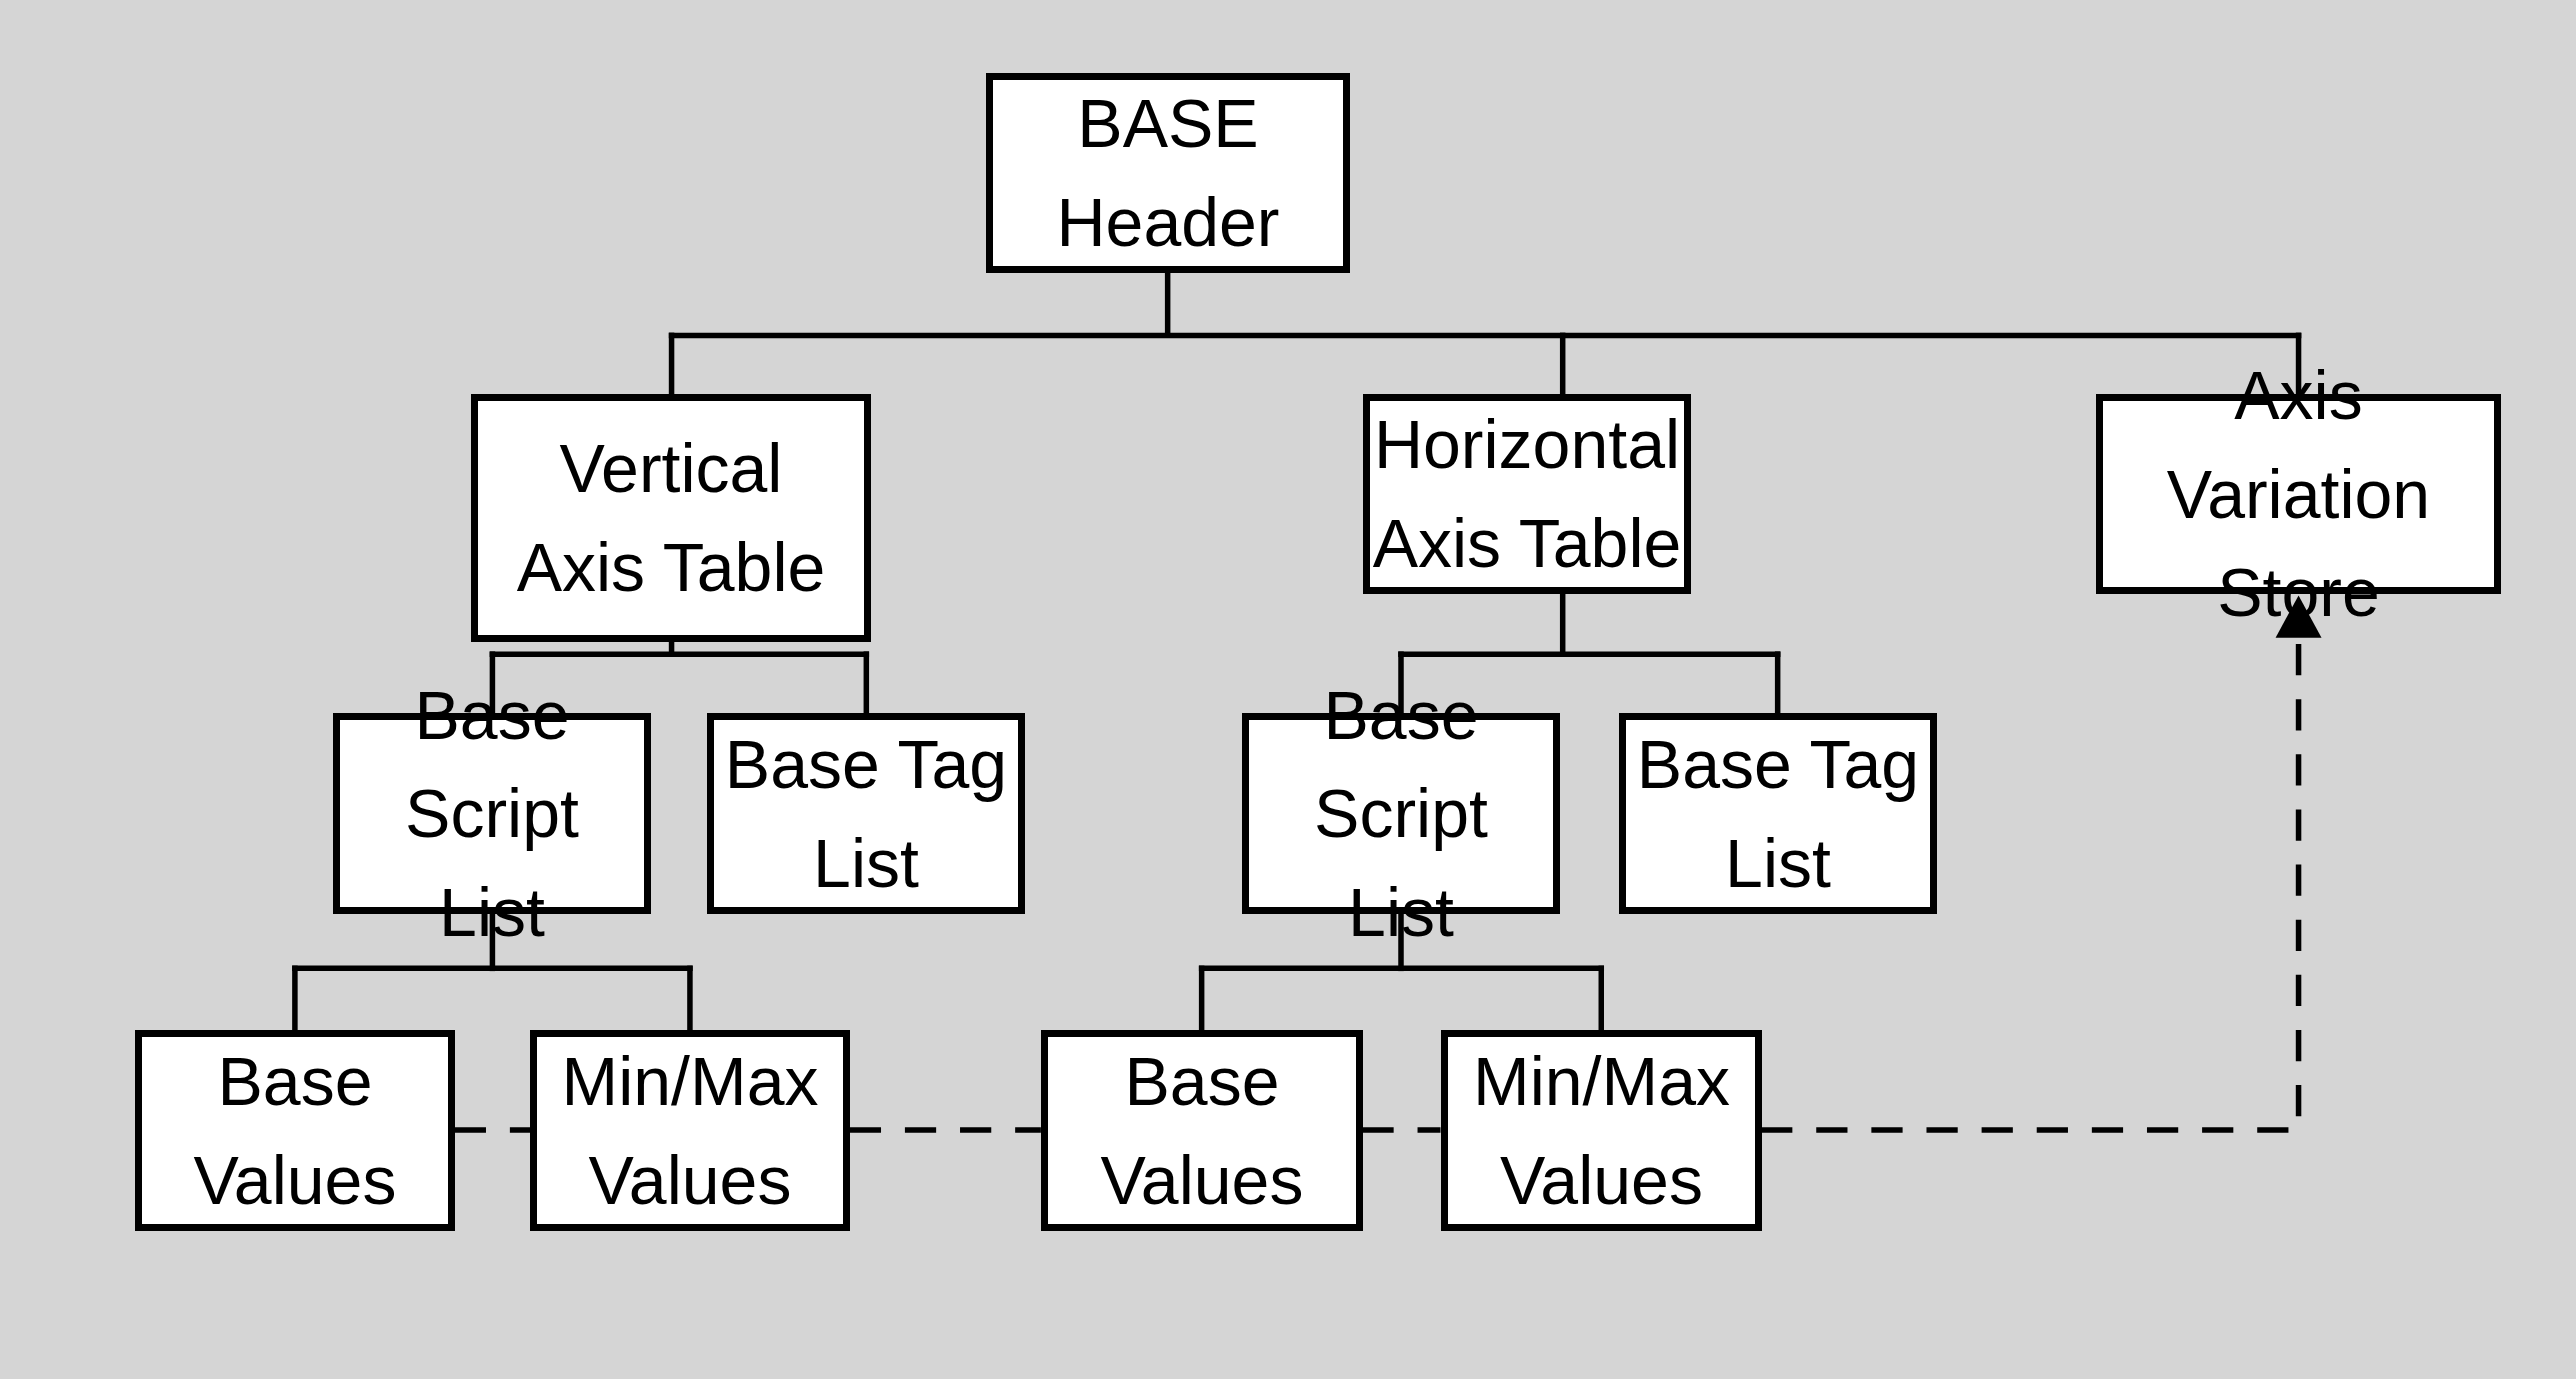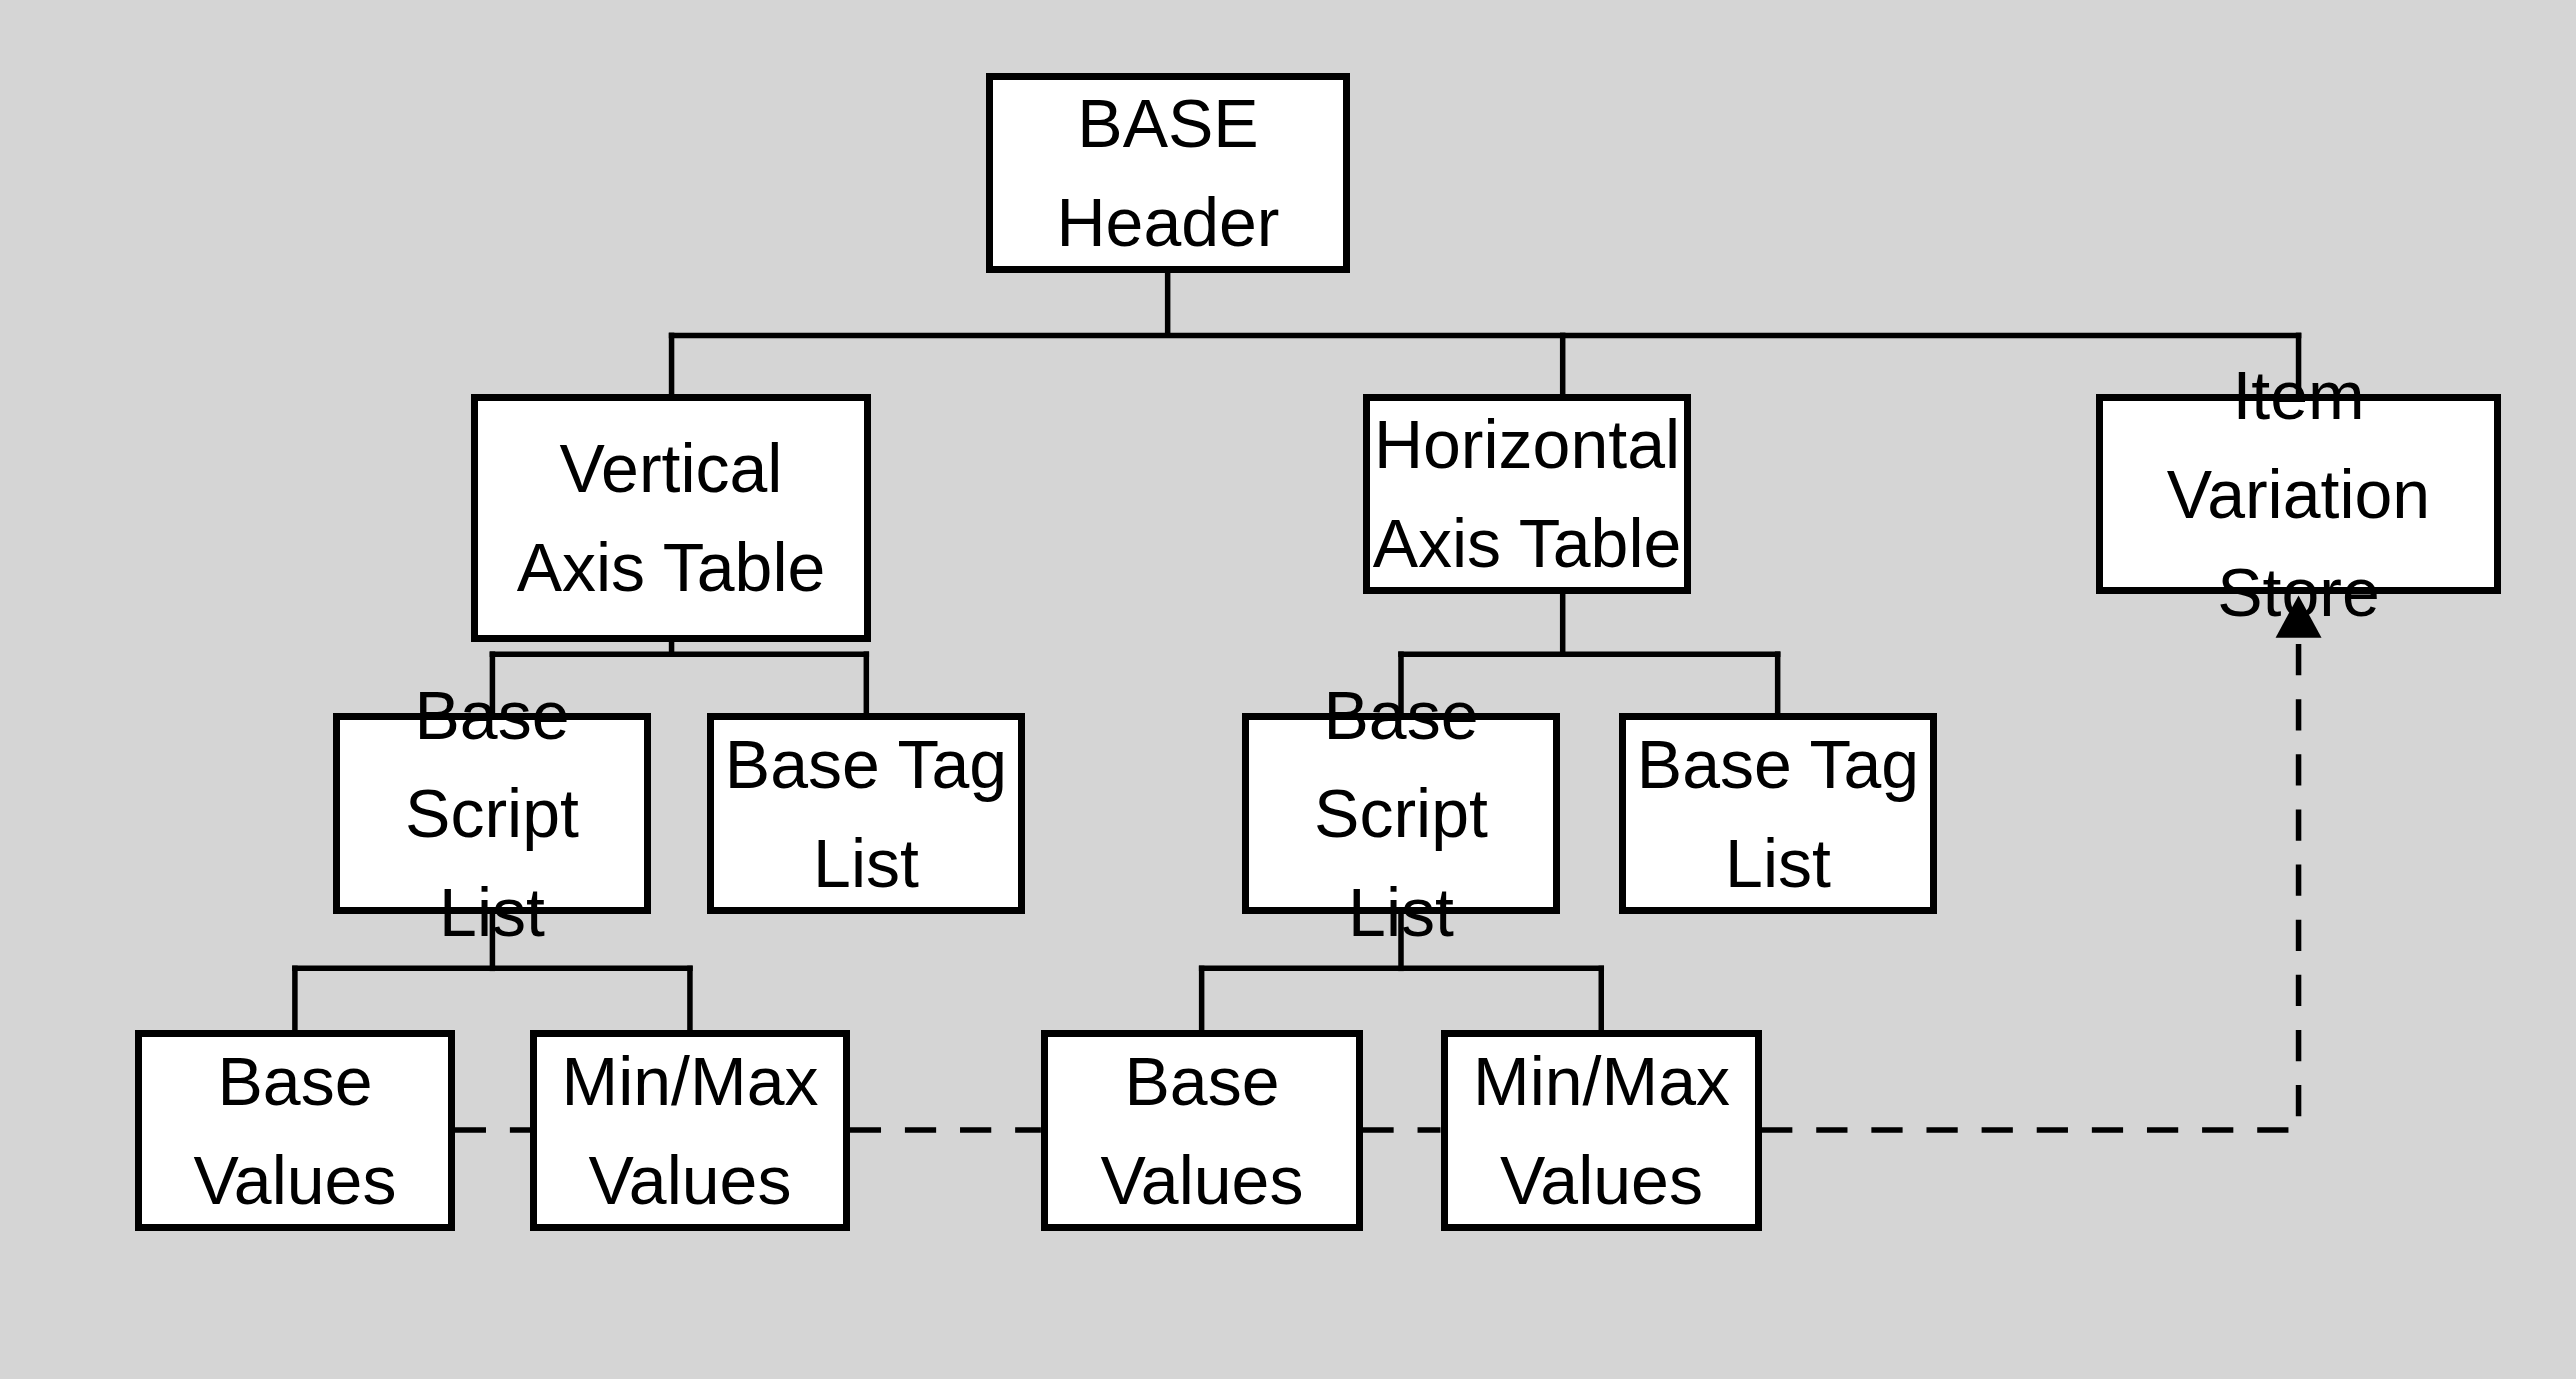--- a/index.html
+++ b/index.html
@@ -98,21 +98,21 @@
 
   <div class="node" style="left:471px; top:394px; width:400px; height:248px;">
     <span class="label">Vertical
 Axis Table</span>
   </div>
   <div class="node" style="left:1363px; top:394px; width:328px; height:200px;">
     <span class="label">Horizontal
 Axis Table</span>
   </div>
   <div class="node" style="left:2096px; top:394px; width:405px; height:200px;">
-    <span class="label">Item Variation
+    <span class="label">Axis Variation
 Store</span>
   </div>
 
   <div class="node" style="left:333px; top:713px; width:318px; height:201px;">
     <span class="label">Base Script
 List</span>
   </div>
   <div class="node" style="left:707px; top:713px; width:318px; height:201px;">
     <span class="label">Base Tag
 List</span>

